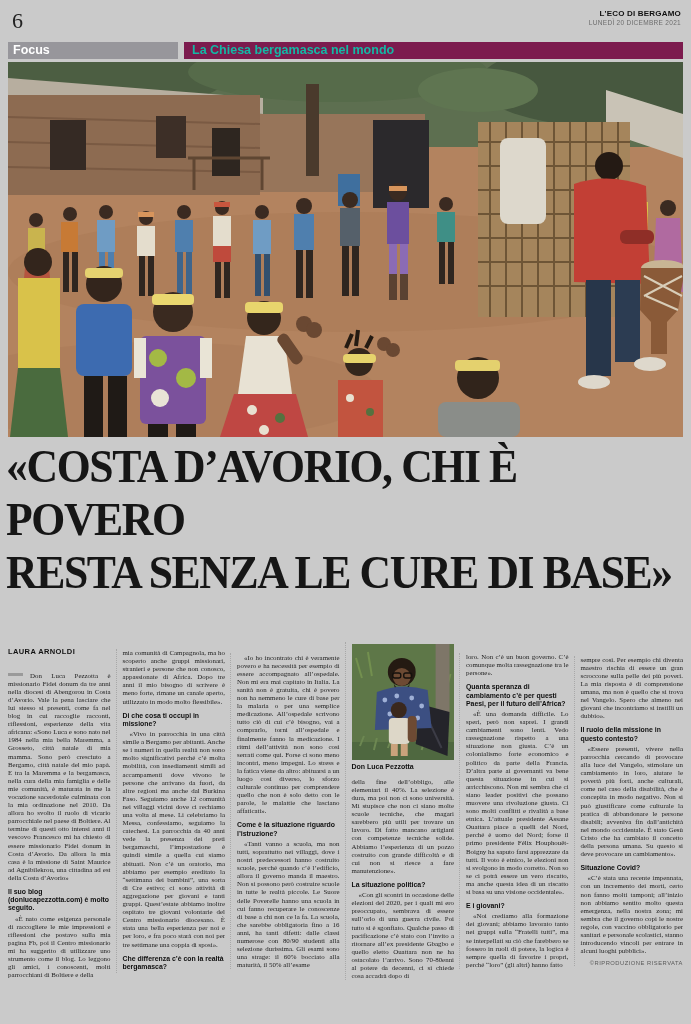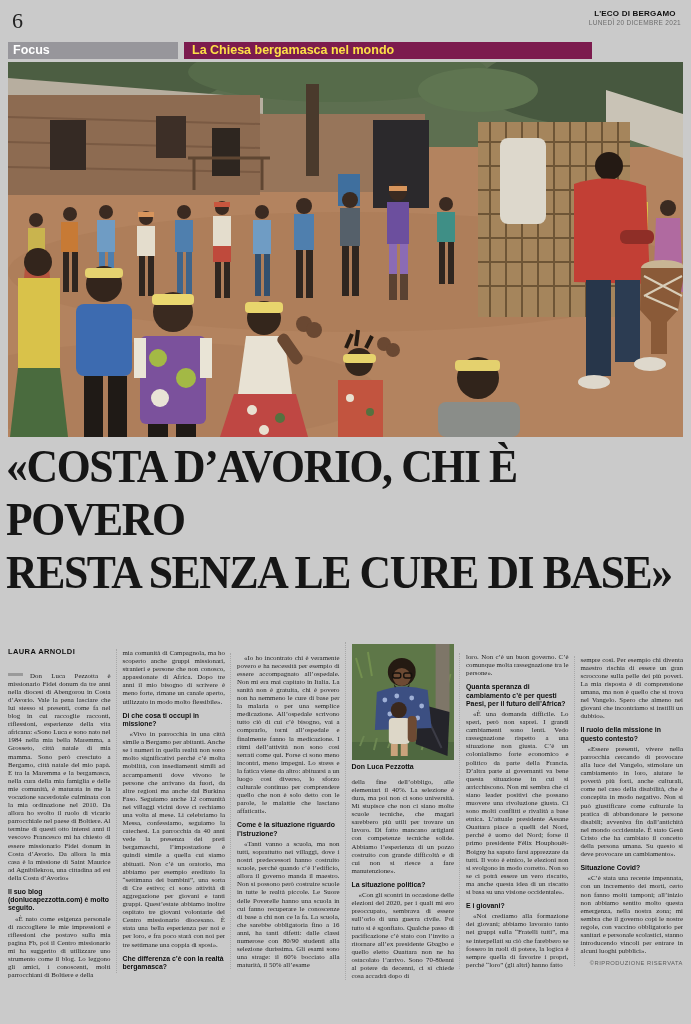--- a/index.html
+++ b/index.html
@@ -4,26 +4,26 @@
 <style>
   * { box-sizing: border-box; margin: 0; padding: 0; }
   html,body { background:#b9b9b9; }
   #page {
     position: relative; width: 691px; height: 1024px;
     background: #cacaca; overflow: hidden; margin: 0 auto;
     font-family: "Liberation Sans", sans-serif; color:#1d1d1d;
   }
   
   .pagenum { position:absolute; left:12px; top:8px; font-family:"Liberation Serif",serif; font-size:22px; color:#222; }
-  .masthead { position:absolute; right:10px; top:9px; text-align:center; }
+  .masthead { position:absolute; right:10px; top:9px; text-align:right; }
   .masthead .m1 { font-size:8px; font-weight:bold; color:#111; letter-spacing:.2px; }
   .masthead .m2 { font-size:6.5px; color:#6d6d6d; letter-spacing:.3px; margin-top:1px; }
-  .sectionbar { position:absolute; left:8px; top:42px; width:584px; height:17px; display:flex; }
+  .sectionbar { position:absolute; left:8px; top:42px; width:675px; height:17px; display:flex; }
   .seclabel { width:170px; background:#97969b; color:#fff; font-weight:bold; font-size:12.5px; line-height:17px; padding-left:5px; }
-  .kicker { flex:1; margin-left:6px; background:#7c1b4e; color:#fde047; font-weight:bold; font-size:12.5px; line-height:17px; padding-left:8px; }
+  .kicker { flex:1; margin-left:6px; background:#7c1b4e; color:#14b8a6; font-weight:bold; font-size:12.5px; line-height:17px; padding-left:8px; }
   
   .mainphoto { position:absolute; left:8px; top:62px; width:675px; height:375px; overflow:hidden; background:#b3835f; }
   .mainphoto svg { display:block; width:100%; height:100%; }
   
   .headline {
     position:absolute; left:6px; top:440px; width:732px;
     font-family:"Liberation Serif",serif; font-weight:bold; font-size:47px;
     line-height:1.13; letter-spacing:-1.5px; color:#161616; white-space:pre-line;
     transform:scaleX(.93); transform-origin:left top;
   }

